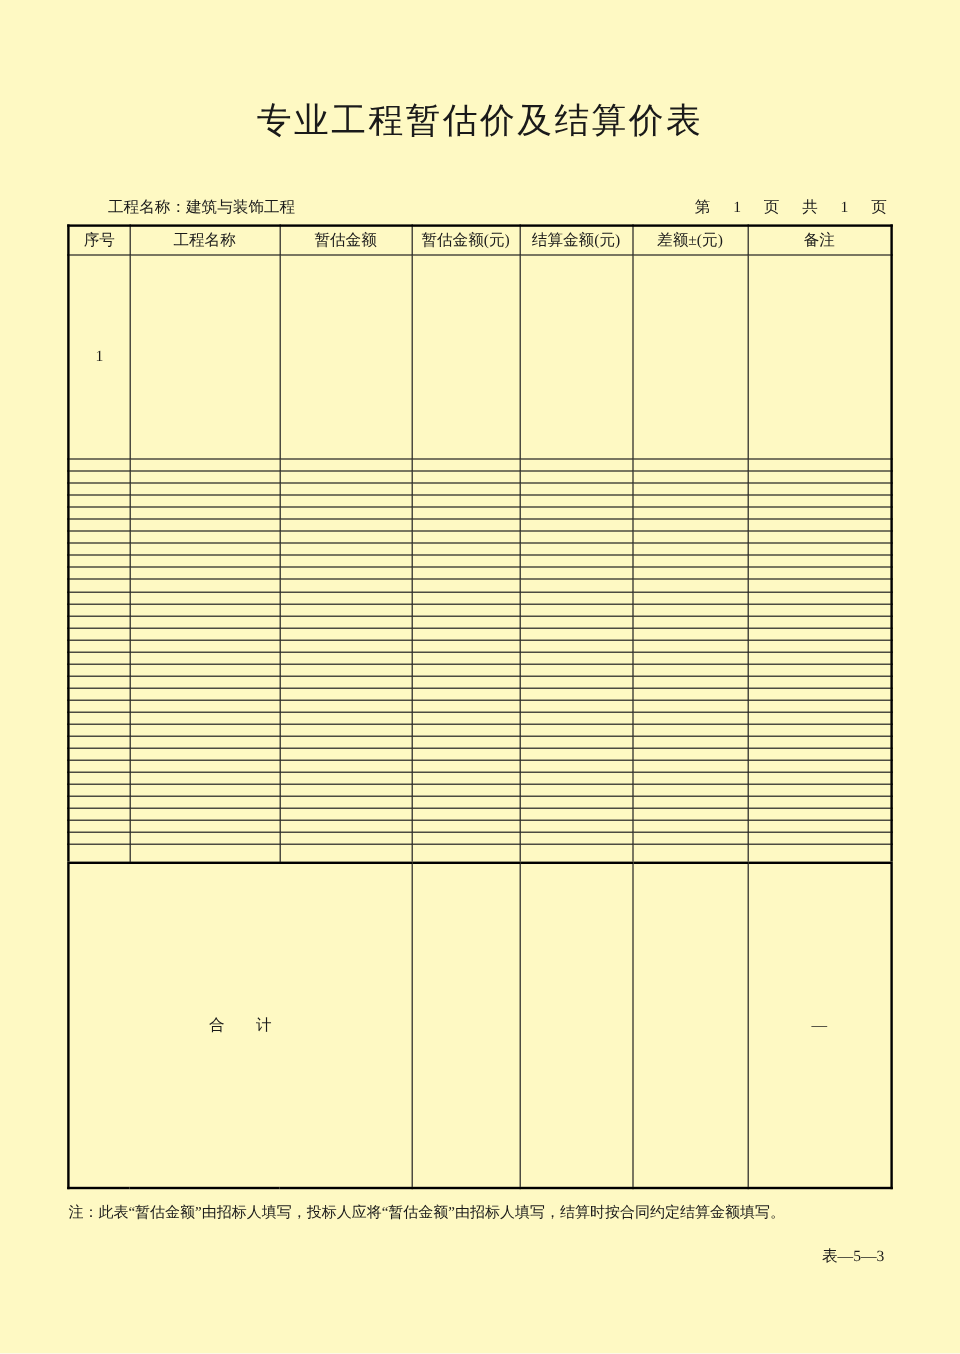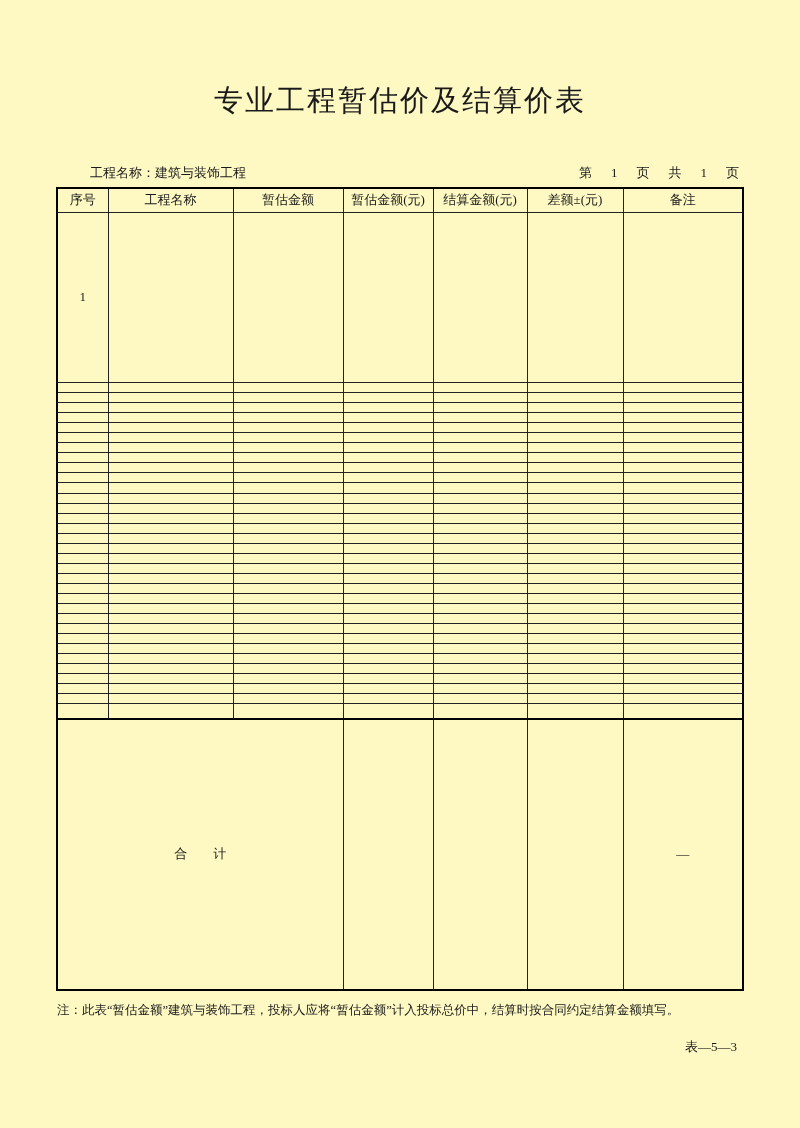--- a/index.html
+++ b/index.html
@@ -424,17 +424,17 @@
       <tr class="total-row">
         <td colspan="3">合　　计</td>
         <td></td>
         <td></td>
         <td></td>
         <td>—</td>
       </tr>
     </tbody>
   </table>
 
-  <div class="note">注：此表“暂估金额”建筑与装饰工程，投标人应将“暂估金额”计入投标总价中，结算时按合同约定结算金额填写。</div>
+  <div class="note">注：此表“暂估金额”由招标人填写，投标人应将“暂估金额”由招标人填写，结算时按合同约定结算金额填写。</div>
 
   <div class="form-number">表—5—3</div>
 
 </div>
 
 </body></html>

